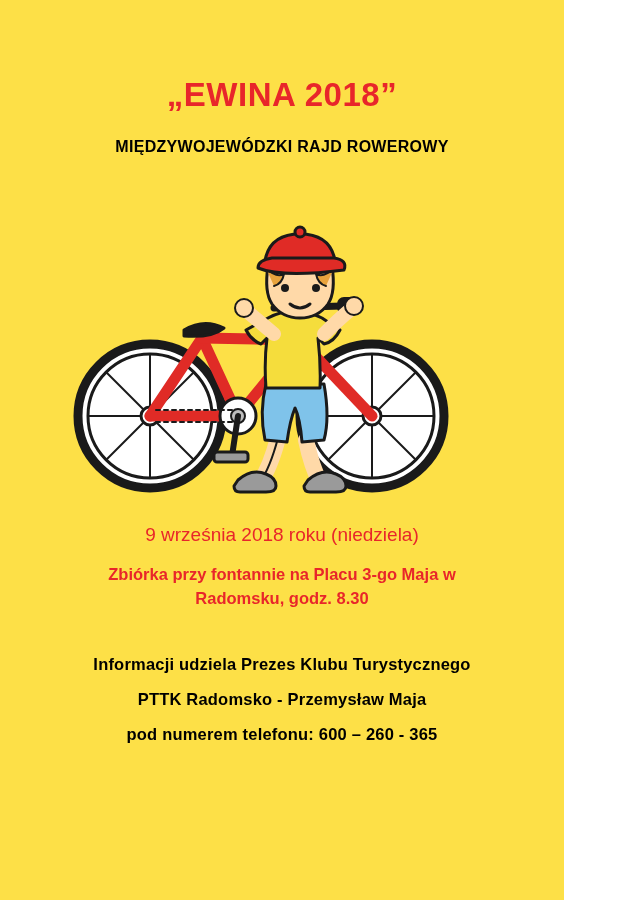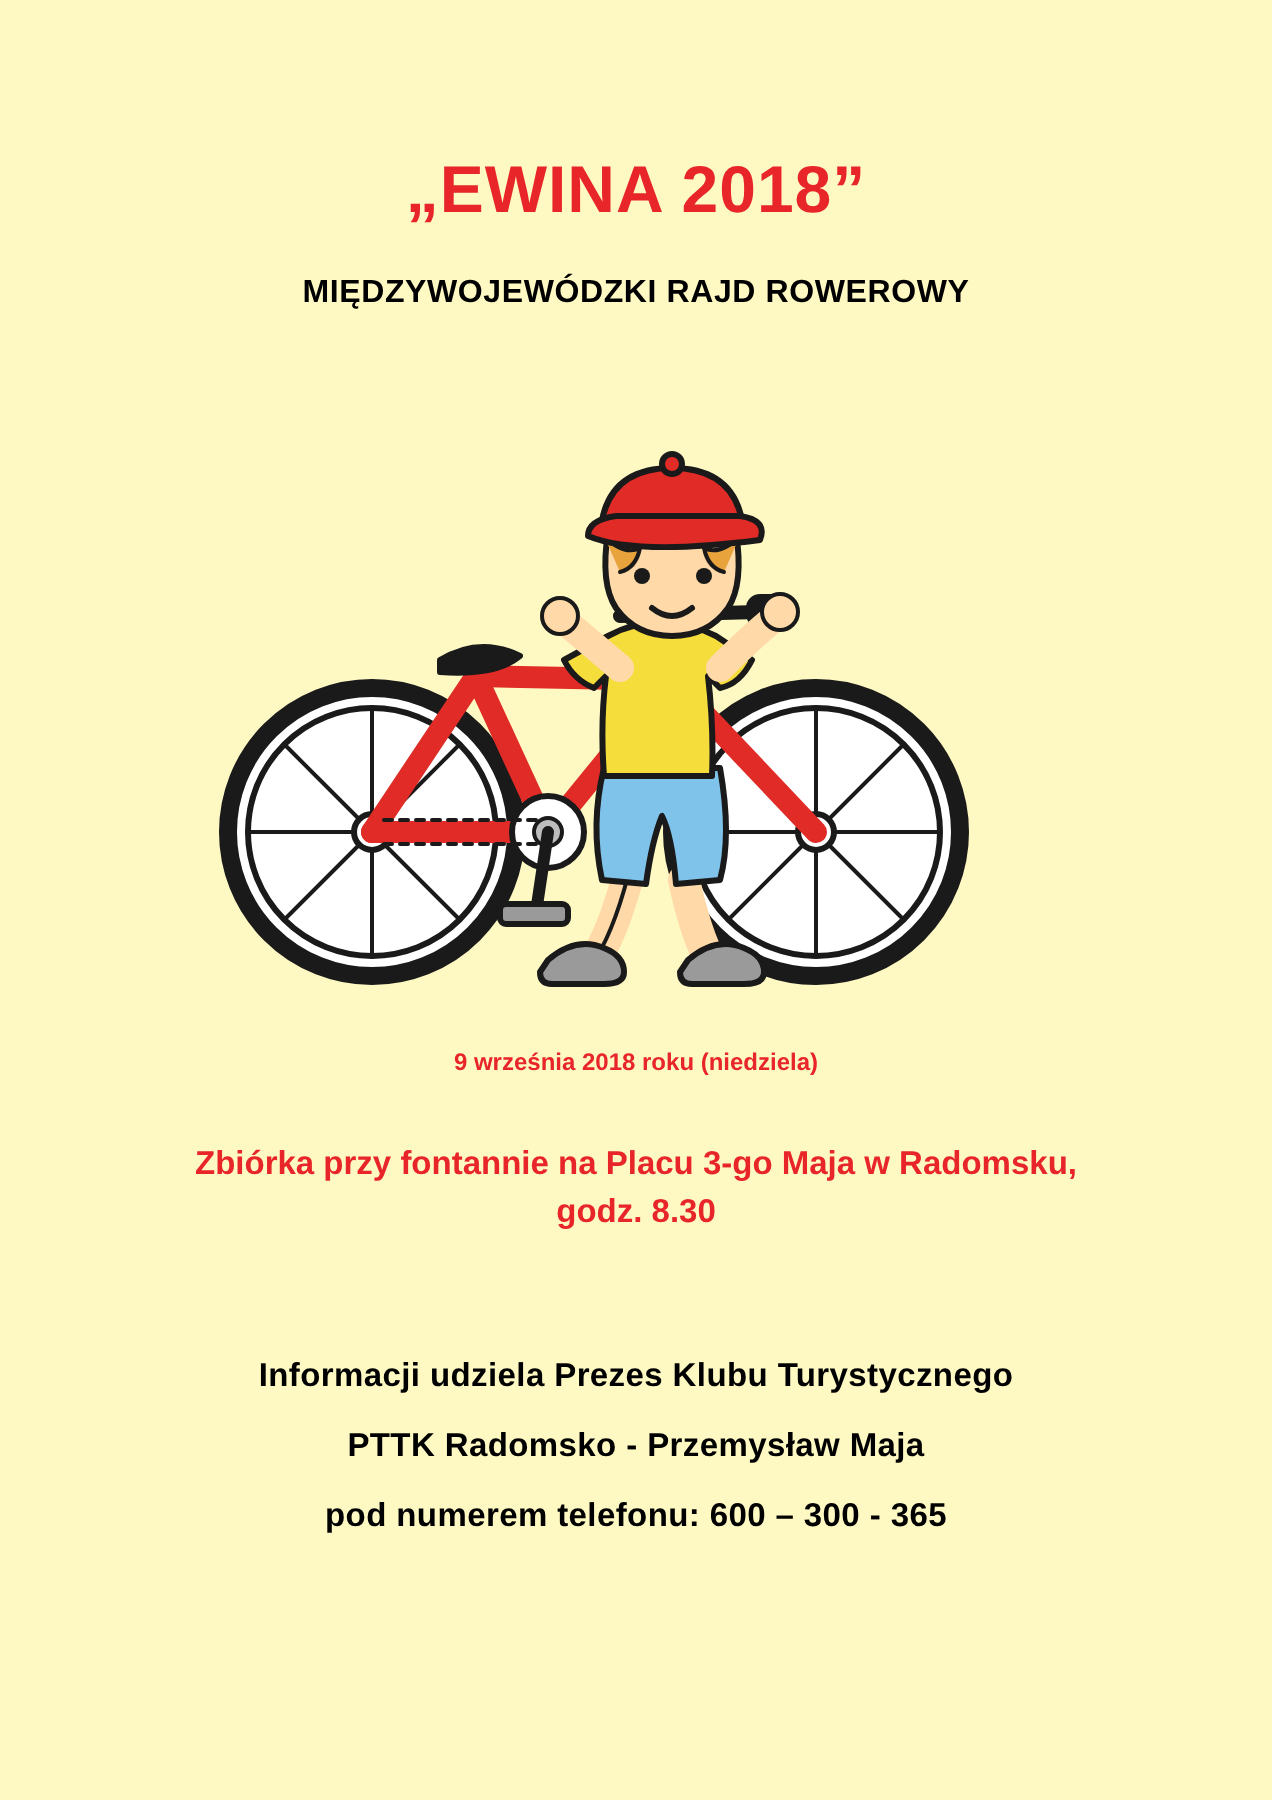--- a/index.html
+++ b/index.html
@@ -9,24 +9,24 @@
   }
   body {
     width: 636px;
     height: 900px;
     font-family: "Liberation Sans", sans-serif;
     color: #000000;
     overflow: hidden;
   }
   .poster {
     position: relative;
-    width: 636px;
+    width: 564px;
     height: 900px;
     box-sizing: border-box;
-    background: #fef9c3;
+    background: #fde047;
   }
   .title {
     text-align: center;
     color: #e8262a;
     font-size: 33px;
     font-weight: bold;
     letter-spacing: 0.5px;
     margin: 0;
     padding-top: 76px;
   }
@@ -43,32 +43,32 @@
     width: 100%;
     display: flex;
     justify-content: center;
     align-items: flex-start;
     margin-top: 32px;
     height: 310px;
   }
   .date-line {
     text-align: center;
     color: #e8262a;
-    font-size: 12px;
-    font-weight: bold;
+    font-size: 19px;
+    font-weight: normal;
     margin: 0;
     padding-top: 26px;
   }
   .place-line {
     text-align: center;
     color: #e8262a;
     font-size: 16.5px;
     font-weight: bold;
     line-height: 1.45;
-    margin: 16px;
+    margin: 0;
     padding-top: 17px;
     padding-left: 80px;
     padding-right: 80px;
   }
   .info-block {
     padding-top: 44px;
   }
   .info-line {
     text-align: center;
     color: #000000;
@@ -204,16 +204,16 @@
     </svg>
   </div>
 
   <p class="date-line">9 września 2018 roku (niedziela)</p>
 
   <p class="place-line">Zbiórka przy fontannie na Placu 3-go Maja w Radomsku, godz. 8.30</p>
 
   <div class="info-block">
     <p class="info-line">Informacji udziela Prezes Klubu Turystycznego</p>
     <p class="info-line">PTTK Radomsko  -  Przemysław  Maja</p>
-    <p class="info-line">pod numerem telefonu:  600 – 300 - 365</p>
+    <p class="info-line">pod numerem telefonu:  600 – 260 - 365</p>
   </div>
 
 </div>
 
 </body></html>

